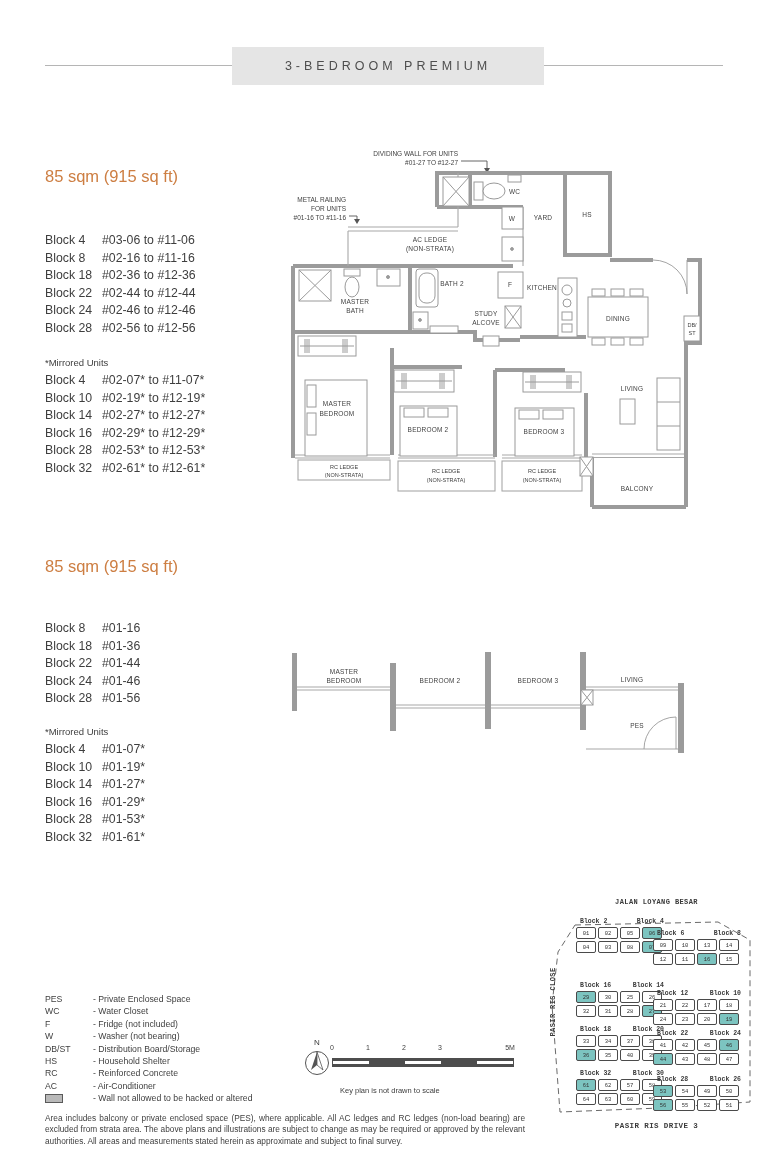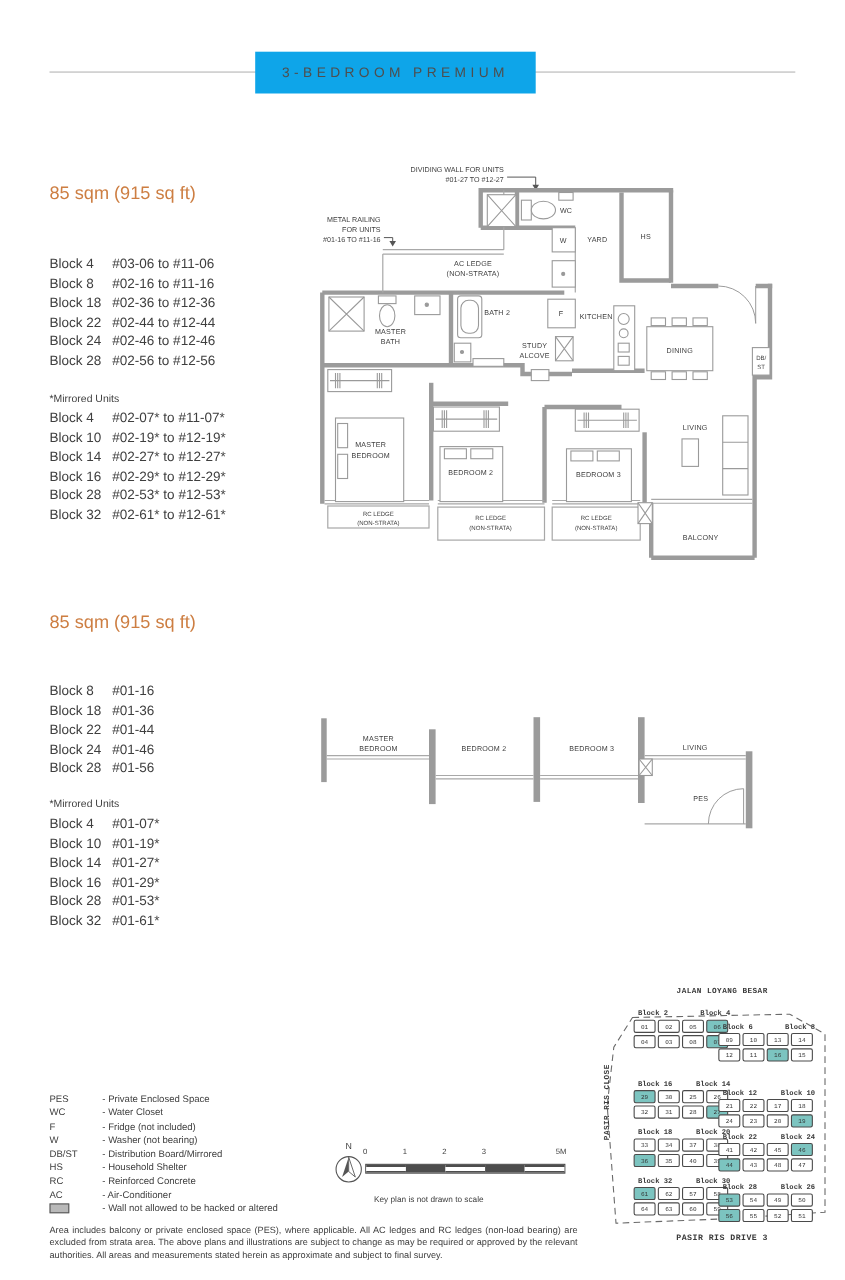--- a/index.html
+++ b/index.html
@@ -1,20 +1,20 @@
 <!DOCTYPE html>
 <html><head>
 <meta charset="utf-8">
 <style>
   html,body{margin:0;padding:0;background:#fff;}
   #page{position:relative;width:768px;height:1164px;background:#ffffff;overflow:hidden;
         font-family:"Liberation Sans",sans-serif;color:#3e3e3e;}
   
   #rule{position:absolute;left:45px;top:65px;width:678px;height:1px;background:#b5b5b5;}
-  #banner{position:absolute;left:232px;top:47px;width:255px;height:38px;background:#0ea5e9;
+  #banner{position:absolute;left:232px;top:47px;width:312px;height:38px;background:#e5e5e5;
           display:flex;align-items:center;justify-content:center;}
   #banner span{font-size:12.5px;letter-spacing:4px;color:#4e4e4e;}
   
   .type-head .t{font-size:27px;color:#cd7e42;}
   .type-head .a{font-size:16.5px;color:#cd7e42;margin-top:7px;}
   #c2-head{position:absolute;left:45px;top:160px;}
   #c2p-head{position:absolute;left:45px;top:550px;}
   .unit-list{position:absolute;left:45px;font-size:12.3px;color:#3e3e3e;line-height:17.6px;}
   #c2-units{top:232px;}
   #c2-mirror{top:372px;}
@@ -340,21 +340,21 @@
           <span>- Fridge (not included)</span>
         </div>
 
         <div class="row">
           <span class="ab">W</span>
           <span>- Washer (not bearing)</span>
         </div>
 
         <div class="row">
           <span class="ab">DB/ST</span>
-          <span>- Distribution Board/Mirrored</span>
+          <span>- Distribution Board/Storage</span>
         </div>
 
         <div class="row">
           <span class="ab">HS</span>
           <span>- Household Shelter</span>
         </div>
 
         <div class="row">
           <span class="ab">RC</span>
           <span>- Reinforced Concrete</span>

